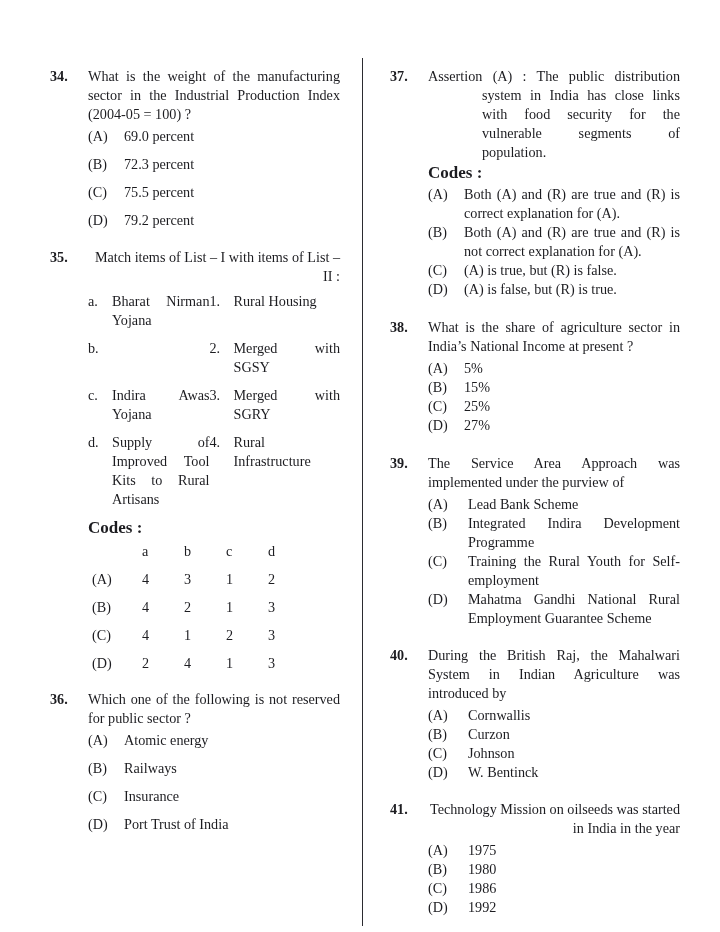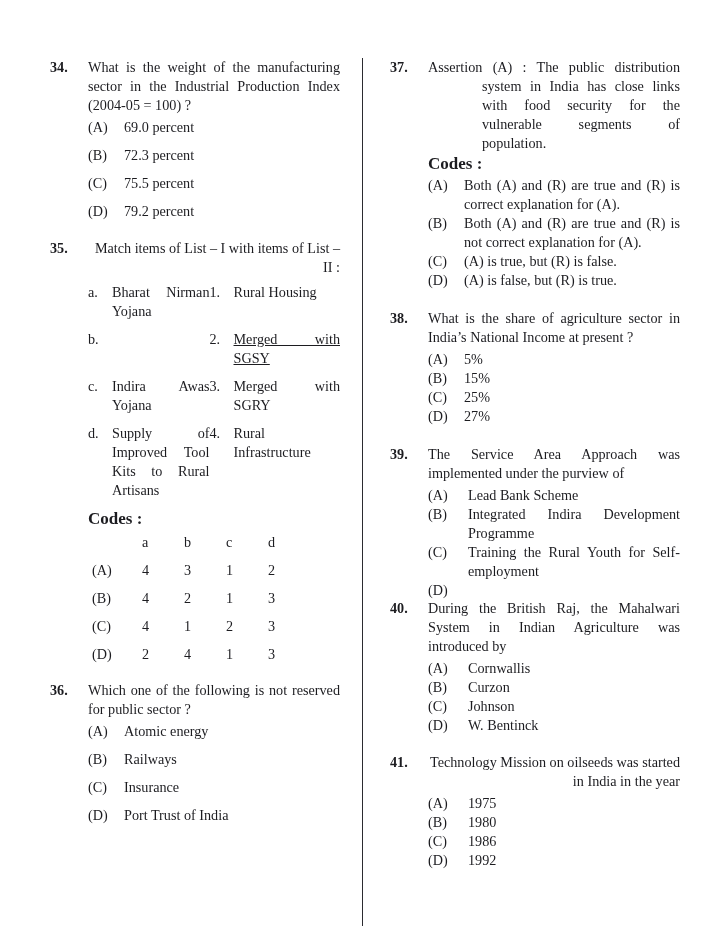--- a/index.html
+++ b/index.html
@@ -22,21 +22,21 @@
   .divider {
     position: absolute;
     left: 362px;
     top: 58px;
     width: 1px;
     height: 868px;
     background: #2b2b30;
   }
   .col {
     position: absolute;
-    top: 58px;
+    top: 67px;
     width: 290px;
   }
   .col-left  { left: 50px; }
   .col-right { left: 390px; }
 
   
   .q {
     position: relative;
     padding-left: 38px;
     margin-bottom: 17px;
@@ -124,21 +124,21 @@
   .mkey {
     width: 24px;
     flex: 0 0 24px;
     text-align: left;
   }
   .mval {
     flex: 1;
     text-align: justify;
     text-justify: inter-word;
   }
-  .mval.jst { text-align: justify; text-decoration: underline; }
+  .mval.jst { text-align: justify; }
 
   
   .codes-block { margin-top: 4px; }
   .cgrid {
     margin-top: 5px;
     font-size: 14.2px;
     line-height: 19px;
   }
   .crow {
     display: flex;
@@ -354,21 +354,21 @@
         <div class="opt left">
           <span class="lbl">(A)</span><span>Lead Bank Scheme</span>
         </div>
         <div class="opt">
           <span class="lbl">(B)</span><span>Integrated Indira Development Programme</span>
         </div>
         <div class="opt">
           <span class="lbl">(C)</span><span>Training the Rural Youth for Self-employment</span>
         </div>
         <div class="opt">
-          <span class="lbl">(D)</span>
+          <span class="lbl">(D)</span><span>Mahatma Gandhi National Rural Employment Guarantee Scheme</span>
         </div>
       </div>
     </div>
 
     <div class="q" style="margin-top:18px;">
       <div class="qnum">40.</div>
       <div class="qtext">During the British Raj, the Mahalwari System in Indian Agriculture was introduced by</div>
       <div class="opts tight indent">
         <div class="opt left">
           <span class="lbl">(A)</span><span>Cornwallis</span>

